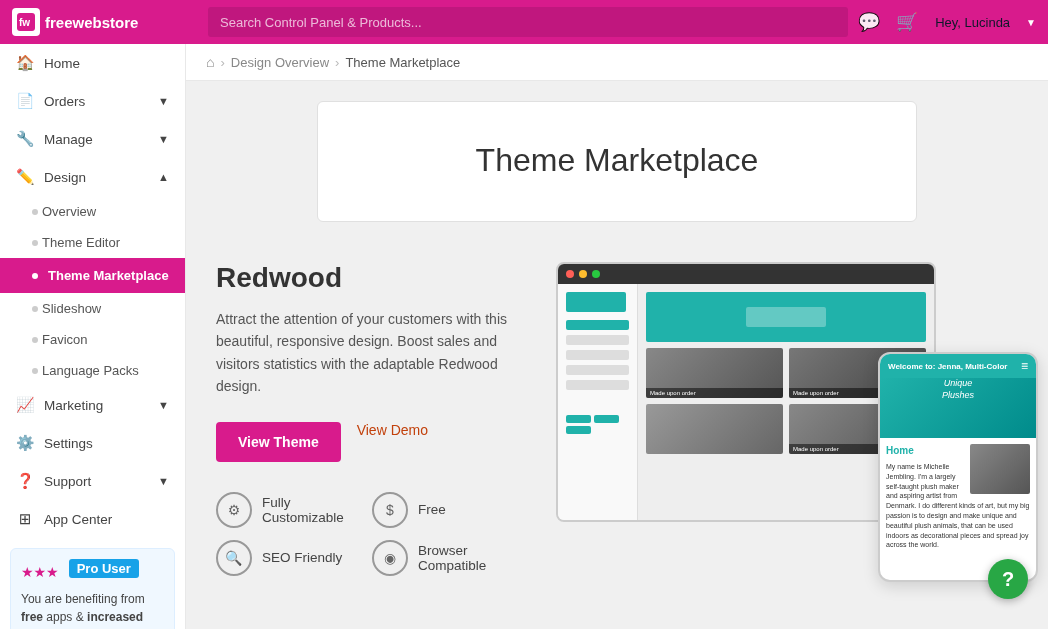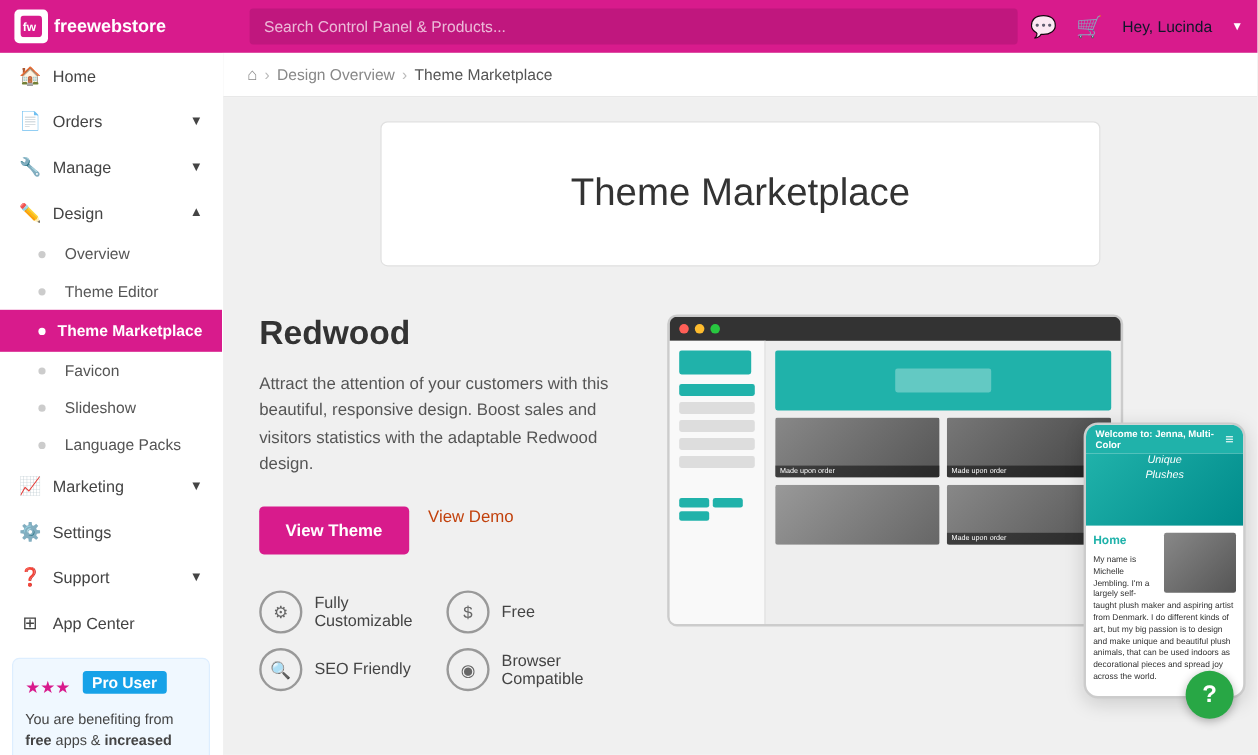--- a/index.html
+++ b/index.html
@@ -91,21 +91,21 @@
     }
     .sidebar-item .item-icon { font-size: 15px; width: 18px; text-align: center; }
     .sidebar-item .chevron { margin-left: auto; font-size: 11px; }
     .sidebar-sub-item {
       display: flex;
       align-items: center;
       padding: 8px 16px 8px 32px;
       cursor: pointer;
       color: #555;
       font-size: 13px;
-      gap: 16px;
+      gap: 4px;
     }
     .sidebar-sub-item .dot { width: 6px; height: 6px; border-radius: 50%; background: #ccc; display: inline-block; flex-shrink: 0; }
 
     .pro-banner {
       margin: 10px;
       background: #f0f8ff;
       border: 1px solid #ddeeff;
       border-radius: 6px;
       padding: 10px;
       font-size: 12px;
@@ -224,21 +224,21 @@
     .preview-desktop {
       width: 380px;
       height: 260px;
       background: #eee;
       border-radius: 8px;
       border: 2px solid #ccc;
       overflow: hidden;
       position: relative;
     }
     .preview-mobile {
-      width: 135px;
+      width: 160px;
       height: 230px;
       background: white;
       border-radius: 12px;
       border: 2px solid #ccc;
       overflow: hidden;
       position: absolute;
       bottom: -20px;
       right: -10px;
       box-shadow: 0 4px 16px rgba(0,0,0,0.15);
     }
@@ -412,25 +412,25 @@
     <div class="sidebar-sub-item">
       <span class="dot"></span>
       <span>Theme Editor</span>
     </div>
     <div class="sidebar-item active" style="padding-left:32px; font-size:13px;">
       <span class="dot" style="width:6px;height:6px;border-radius:50%;background:white;display:inline-block;flex-shrink:0;"></span>
       <span>Theme Marketplace</span>
     </div>
     <div class="sidebar-sub-item">
       <span class="dot"></span>
-      <span>Favicon</span>
+      <span>Slideshow</span>
     </div>
     <div class="sidebar-sub-item">
       <span class="dot"></span>
-      <span>Slideshow</span>
+      <span>Favicon</span>
     </div>
     <div class="sidebar-sub-item">
       <span class="dot"></span>
       <span>Language Packs</span>
     </div>
 
     <div class="divider"></div>
 
     <div class="sidebar-item">
       <span class="item-icon">📈</span>

